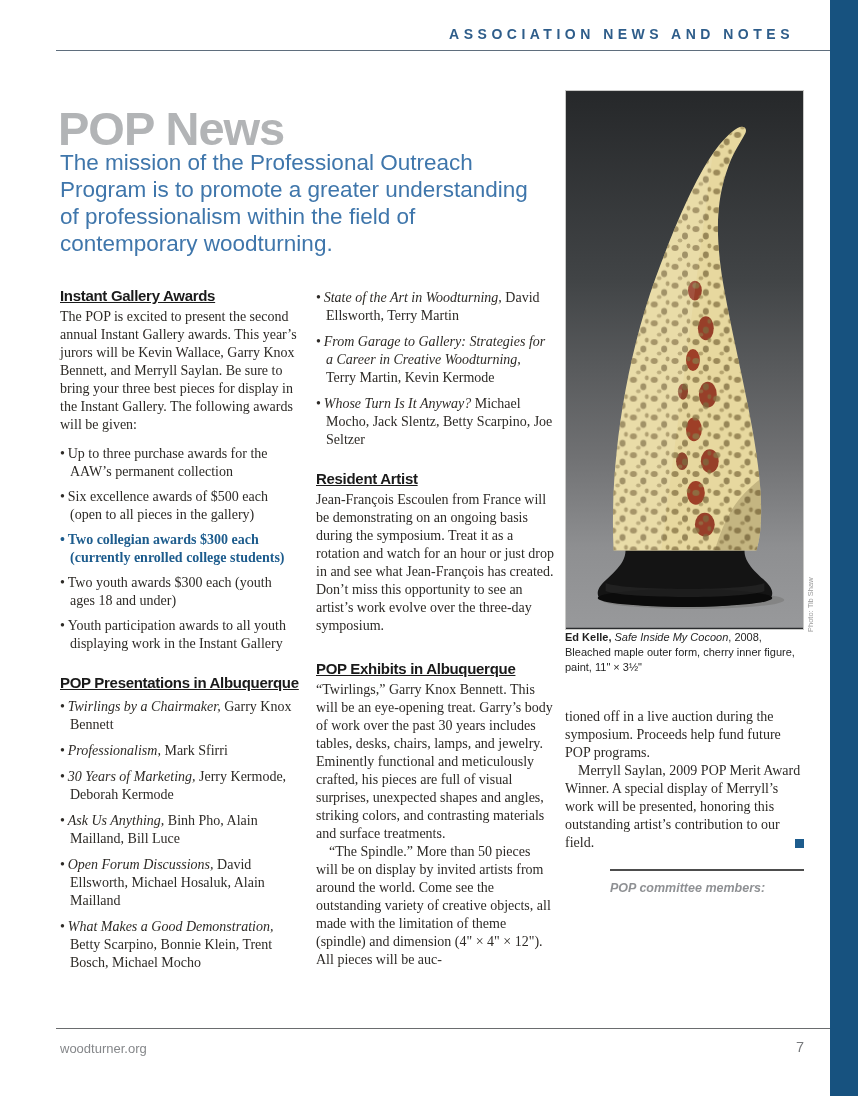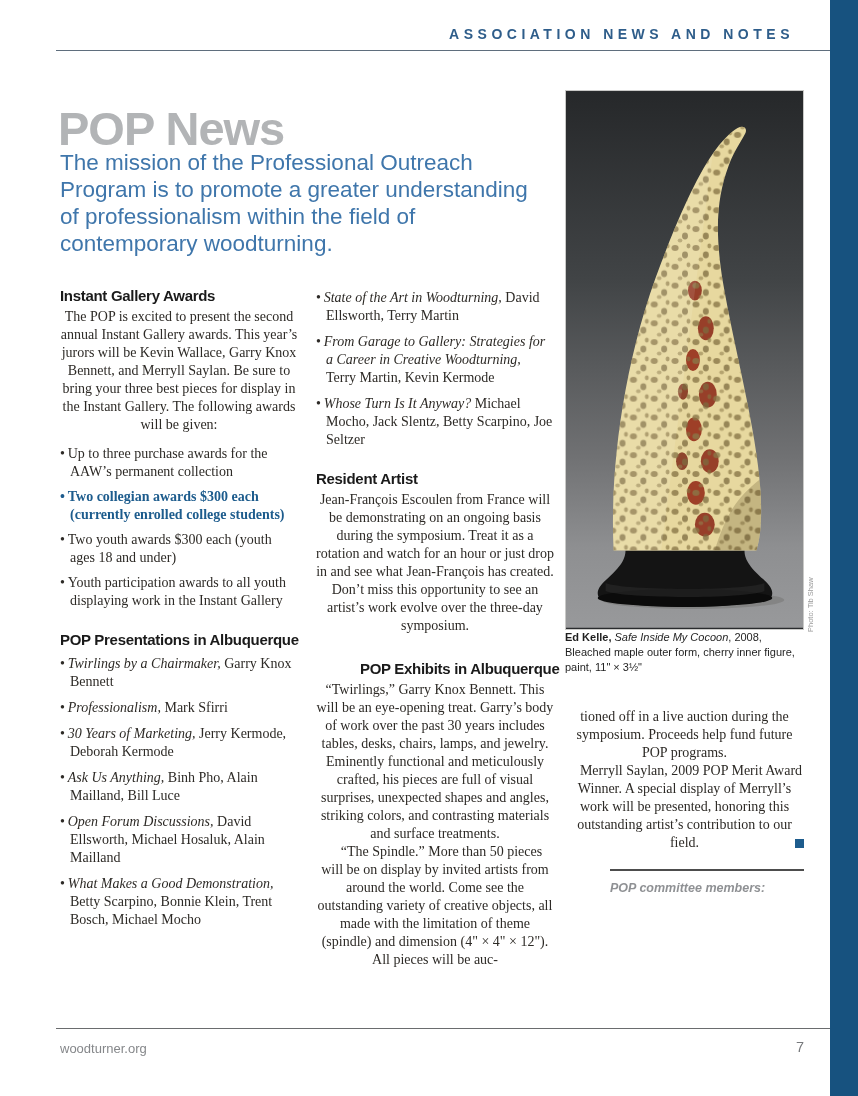--- a/index.html
+++ b/index.html
@@ -38,35 +38,35 @@
     font-family:"Liberation Sans","DejaVu Sans",sans-serif;
     font-size:22.5px;line-height:27px;color:var(--mission-blue);
   }
   .col{position:absolute;font-size:14px;line-height:18px;}
   .col1{left:60px;top:287px;width:238px;}
   .col2{left:316px;top:287px;width:238px;}
   .col3{left:565px;top:90px;width:239px;}
   h3{
     font-family:"Liberation Sans","DejaVu Sans",sans-serif;
     font-size:15px;letter-spacing:-0.3px;color:#1a1a1a;
-    white-space:nowrap;margin-bottom:3px;
-  }
-  .para{margin-bottom:0;text-align:center;}
+    white-space:nowrap;margin-bottom:3px;text-decoration:underline;
+  }
+  .para{margin-bottom:0;}
   .indent{text-indent:13px;}
   .bullet-list{margin-top:11px;}
   .bullet-item{
     padding-left:10px;text-indent:-10px;
     margin-bottom:7px;
   }
   .bullet-item::before{content:"\2022\2009";}
   .bullet-item.highlight{color:var(--highlight-blue);font-weight:bold;}
   .pres-list .bullet-item{margin-bottom:8px;}
   .it{font-style:italic;}
   .mt-sec{margin-top:21px;}
-  .mt-sec2{margin-top:25px;margin-left:44px;}
+  .mt-sec2{margin-top:25px;}
   .photo-frame{
     position:relative;width:239px;height:540px;
     border:1px solid #c9c9c7;background:#2a2c2e;
   }
   .photo-frame svg{display:block;width:100%;height:100%;}
   .photo-credit{
     position:absolute;left:806px;top:548px;height:84px;
     font-family:"Liberation Sans","DejaVu Sans",sans-serif;
     font-size:7.5px;color:#9a9a9a;
     writing-mode:vertical-rl;transform:rotate(180deg);
@@ -118,20 +118,21 @@
   <div>Program is to promote a greater understanding</div>
   <div>of professionalism within the field of</div>
   <div>contemporary woodturning.</div>
 </div>
 
 <div class="col col1">
   <h3>Instant Gallery Awards</h3>
   <div class="para">The POP is excited to present the second annual Instant Gallery awards. This year’s jurors will be Kevin Wallace, Garry Knox Bennett, and Merryll Saylan. Be sure to bring your three best pieces for display in the Instant Gallery. The following awards will be given:</div>
   <div class="bullet-list">
     <div class="bullet-item">Up to three purchase awards for the AAW’s permanent collection</div>
+    <div class="bullet-item">Six excellence awards of $500 each (open to all pieces in the gallery)</div>
     <div class="bullet-item highlight">Two collegian awards $300 each (currently enrolled college students)</div>
     <div class="bullet-item">Two youth awards $300 each (youth ages 18 and under)</div>
     <div class="bullet-item">Youth participation awards to all youth displaying work in the Instant Gallery</div>
   </div>
 
   <h3 class="mt-sec">POP Presentations in Albuquerque</h3>
   <div class="bullet-list pres-list" style="margin-top:6px;">
     <div class="bullet-item"><span class="it">Twirlings by a Chairmaker,</span> <span>Garry Knox Bennett</span></div>
     <div class="bullet-item"><span class="it">Professionalism,</span> <span>Mark Sfirri</span></div>
     <div class="bullet-item"><span class="it">30 Years of Marketing,</span> <span>Jerry Kermode, Deborah Kermode</span></div>

